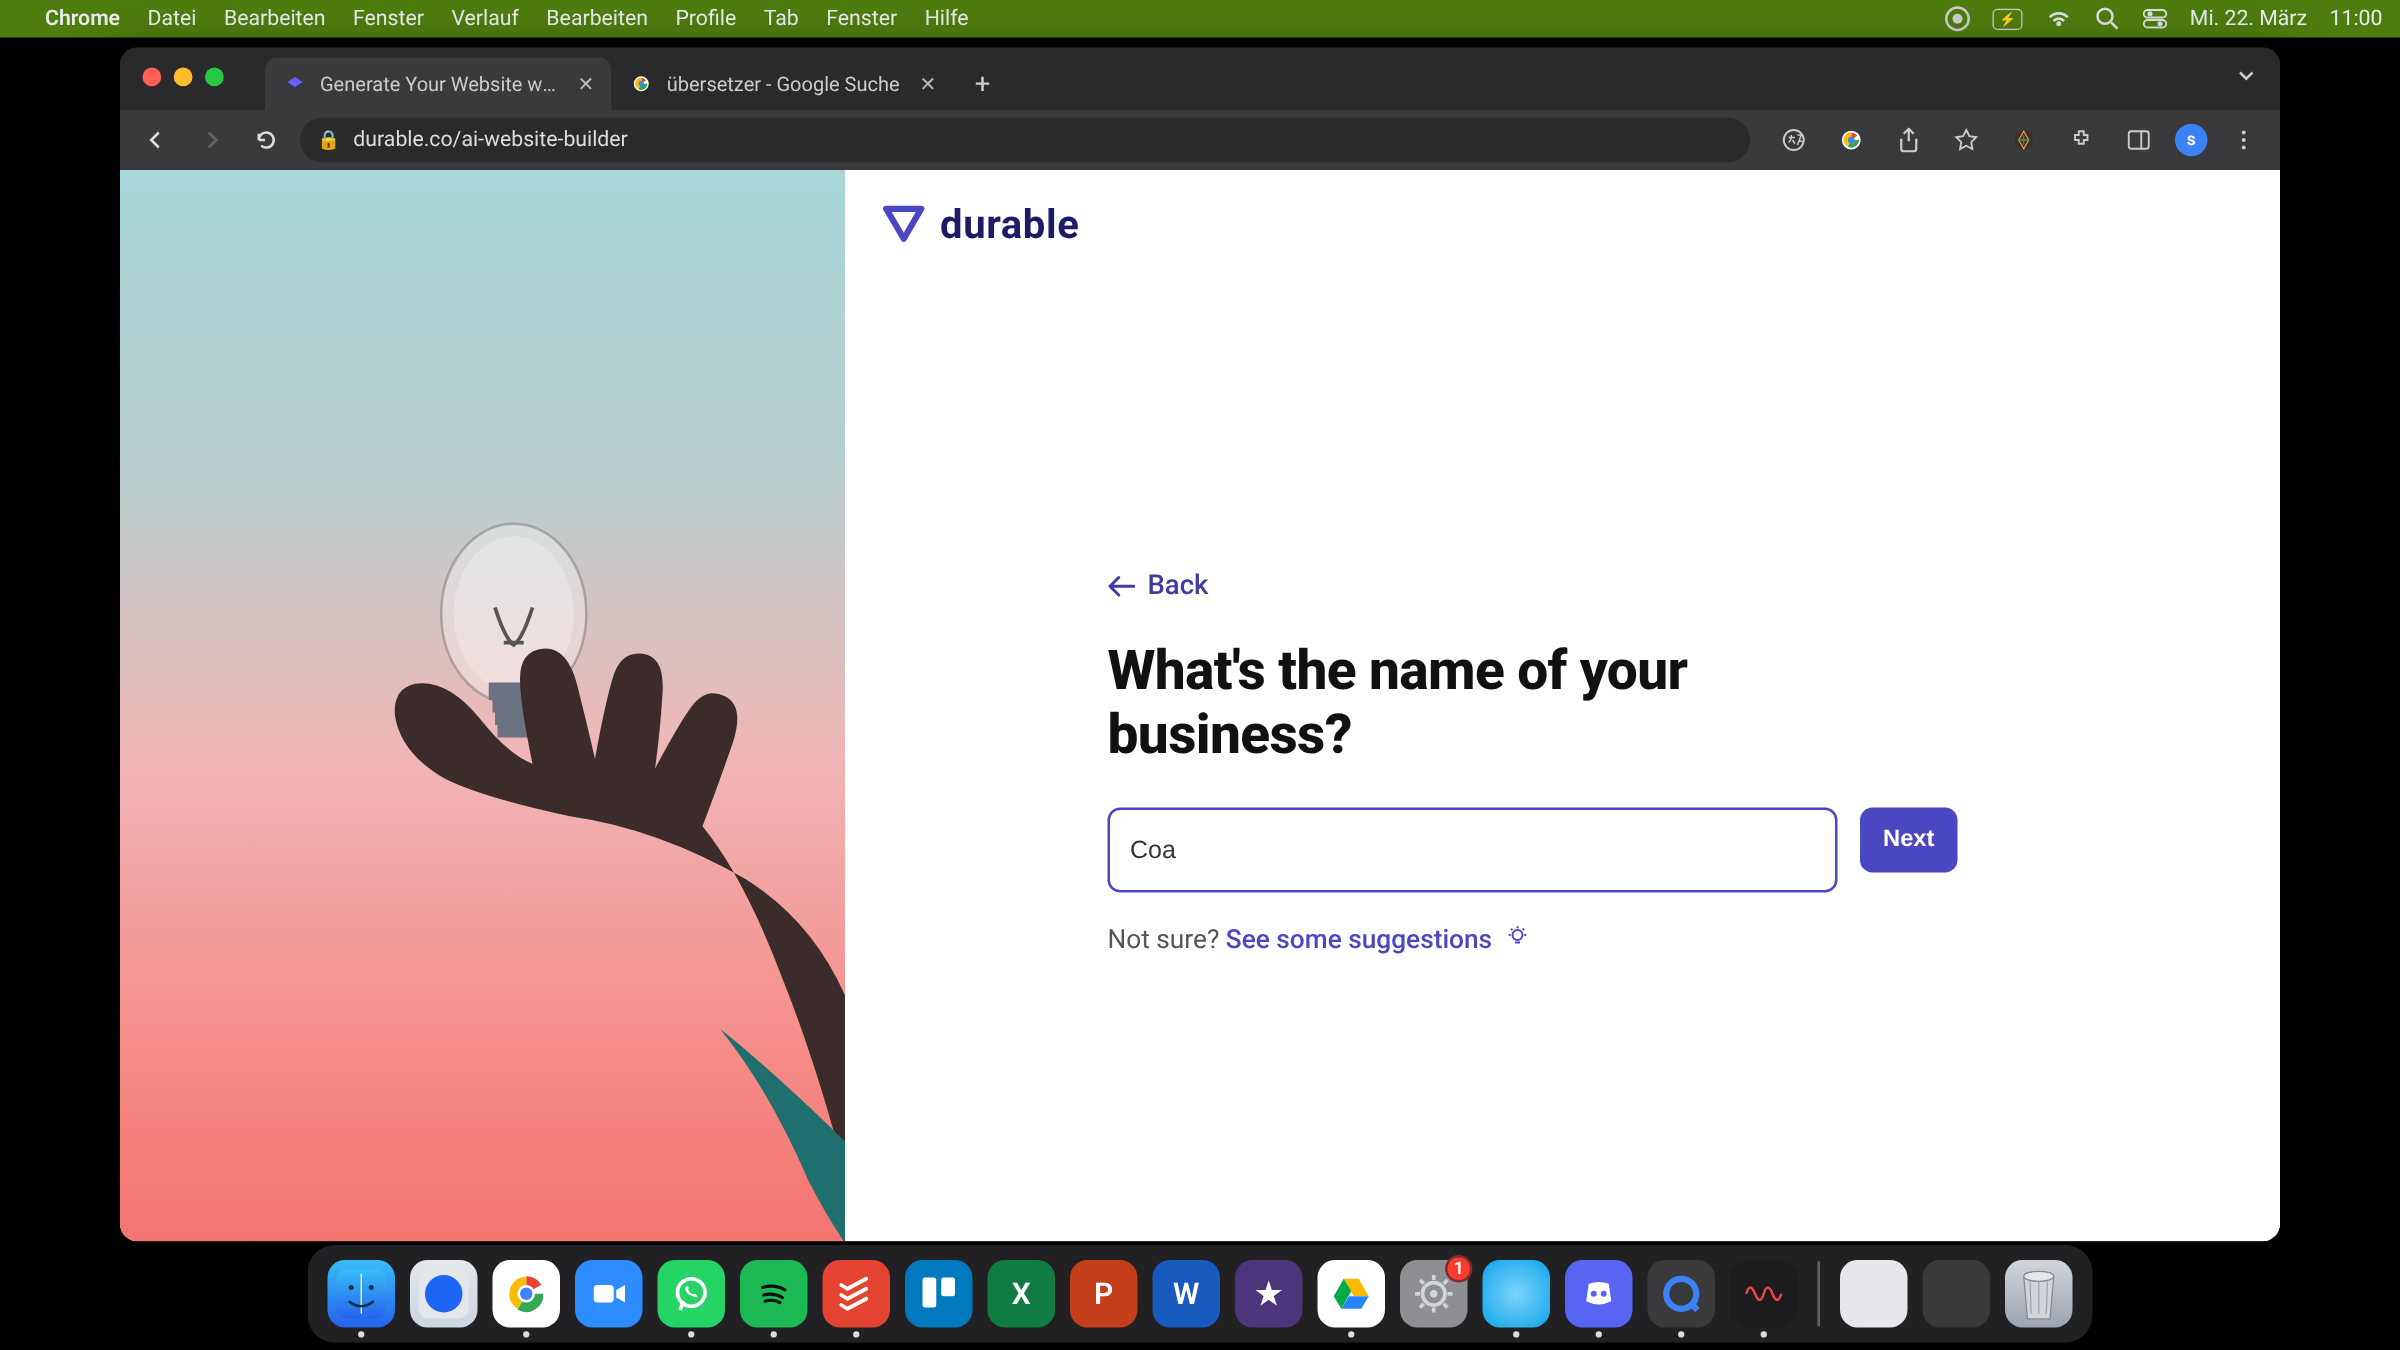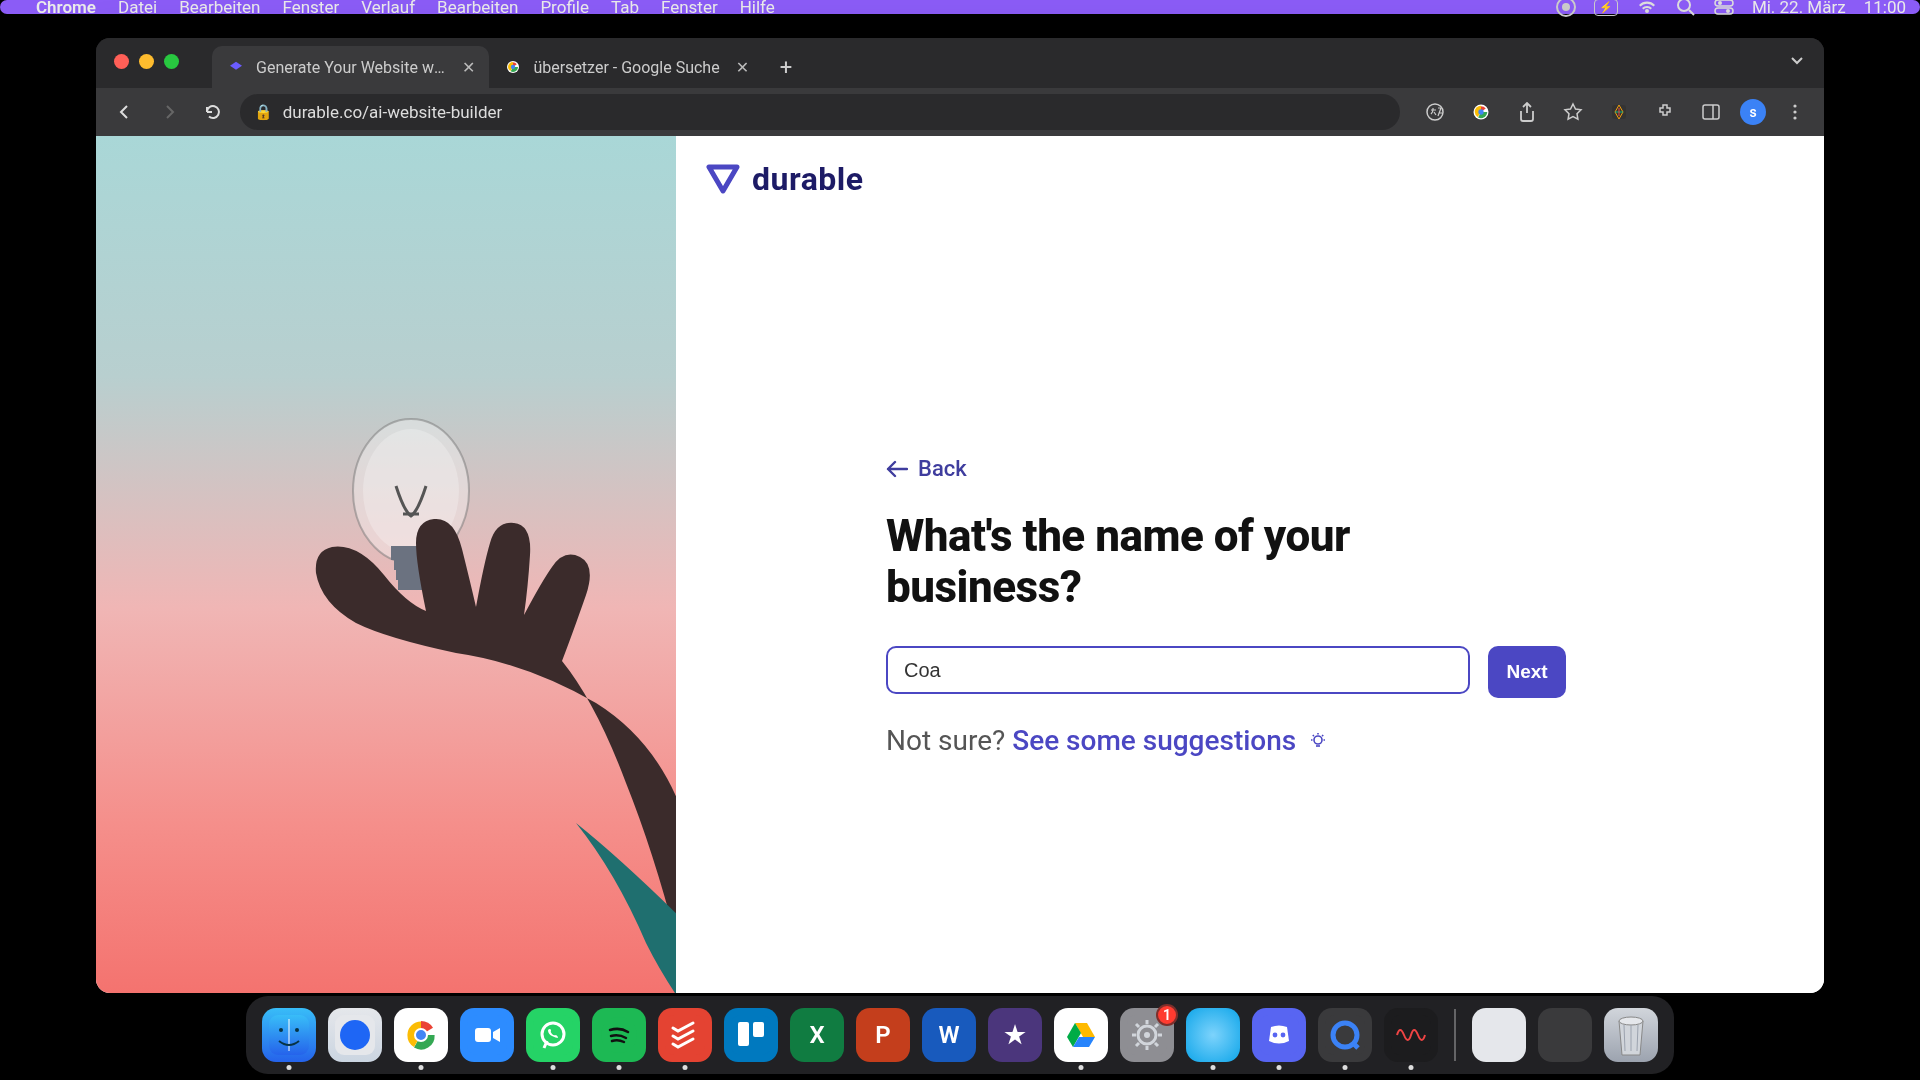--- a/index.html
+++ b/index.html
@@ -1,20 +1,20 @@
 <!DOCTYPE html>
 <html><head>
 <meta charset="utf-8">
 <style>
   * { box-sizing: border-box; margin: 0; padding: 0; }
   html, body { width: 1920px; height: 1080px; overflow: hidden; font-family: -apple-system, BlinkMacSystemFont, "Segoe UI", Roboto, Arial, sans-serif; }
   body { background: #000; }
 
   
-  .menubar { position:absolute; top:0; left:0; right:0; height:14px; background:#8b5cf6; color:#eaeaea; display:flex; align-items:center; padding:0 14px; font-size:17px;border-radius:12px; }
+  .menubar { position:absolute; top:0; left:0; right:0; height:30px; background:#4d7c0f; color:#eaeaea; display:flex; align-items:center; padding:0 14px; font-size:17px; }
   .menubar .left { display:flex; align-items:center; gap:22px; }
   .menubar .left .app { font-weight:600; }
   .menubar .right { margin-left:auto; display:flex; align-items:center; gap:18px; }
   .menubar .right .stat { font-size:17px; }
   .menubar svg { display:block; }
   .record-dot { width:20px;height:20px;border:2px solid #ccc;border-radius:50%;display:flex;align-items:center;justify-content:center; }
   .record-dot::after{content:"";width:8px;height:8px;border-radius:50%;background:#ccc;}
 
   
   .window { position:absolute; top:38px; left:96px; width:1728px; height:955px; border-radius:14px; overflow:hidden; background:#2a2a2c; box-shadow:0 10px 40px rgba(0,0,0,.5); }
@@ -47,23 +47,23 @@
 
   .pane { flex:1 1 auto; background:#fff; position:relative; }
   .brand { position:absolute; left:30px; top:24px; display:flex; align-items:center; gap:12px; color:#3f3d9e; }
   .brand .name{font-size:32px; font-weight:700; letter-spacing:.5px; color:#1d1b66;}
   .brand svg{display:block;}
 
   .form { position:absolute; left:210px; top:320px; width:680px; }
   .backlink{ display:flex; align-items:center; gap:10px; color:#3f3d9e; font-size:22px; font-weight:500; cursor:pointer; }
   .heading{ margin-top:30px; font-size:44px; font-weight:800; line-height:1.15; color:#111; letter-spacing:-0.5px; max-width:560px;}
   .row{ margin-top:34px; display:flex; gap:18px; align-items:stretch; }
-  .name-input{ flex:1 1 auto; height:48px; border:2px solid #4b47c3; border-radius:10px; padding:13px 16px; font-size:20px; color:#333; outline:none; }
+  .name-input{ flex:1 1 auto; height:68px; border:2px solid #4b47c3; border-radius:10px; padding:13px 16px; font-size:20px; color:#333; outline:none; }
   .next-btn{ width:78px; height:52px; border:none; border-radius:10px; background:#4b47c3; color:#fff; font-size:19px; font-weight:600; cursor:pointer; }
-  .suggest{ margin-top:26px; font-size:28px; color:#555; }
+  .suggest{ margin-top:26px; font-size:21px; color:#555; }
   .suggest .link{ color:#4b47c3; font-weight:500; cursor:pointer; }
   .suggest .bulb-ic{ display:inline-block; margin-left:6px; color:#4b47c3; }
 
   
   .dock{position:absolute; left:50%; transform:translateX(-50%); bottom:6px; height:78px; padding:6px 16px; background:rgba(60,60,65,.55); border-radius:22px; display:flex; align-items:center; gap:12px; backdrop-filter:blur(6px);}
   .dock .app{width:54px;height:54px;border-radius:14px;display:flex;align-items:center;justify-content:center;color:#fff;font-size:24px;font-weight:600;position:relative;}
   .dock .app .dot{position:absolute;bottom:-8px;left:50%;transform:translateX(-50%);width:5px;height:5px;border-radius:50%;background:#ddd;}
   .dock .sep{width:2px;height:52px;background:rgba(255,255,255,.3);margin:0 4px;}
   .badge{position:absolute;top:-4px;right:-4px;width:22px;height:22px;border-radius:50%;background:#ff3b30;color:#fff;font-size:14px;display:flex;align-items:center;justify-content:center;border:2px solid rgba(40,40,40,.6);}
 </style>

